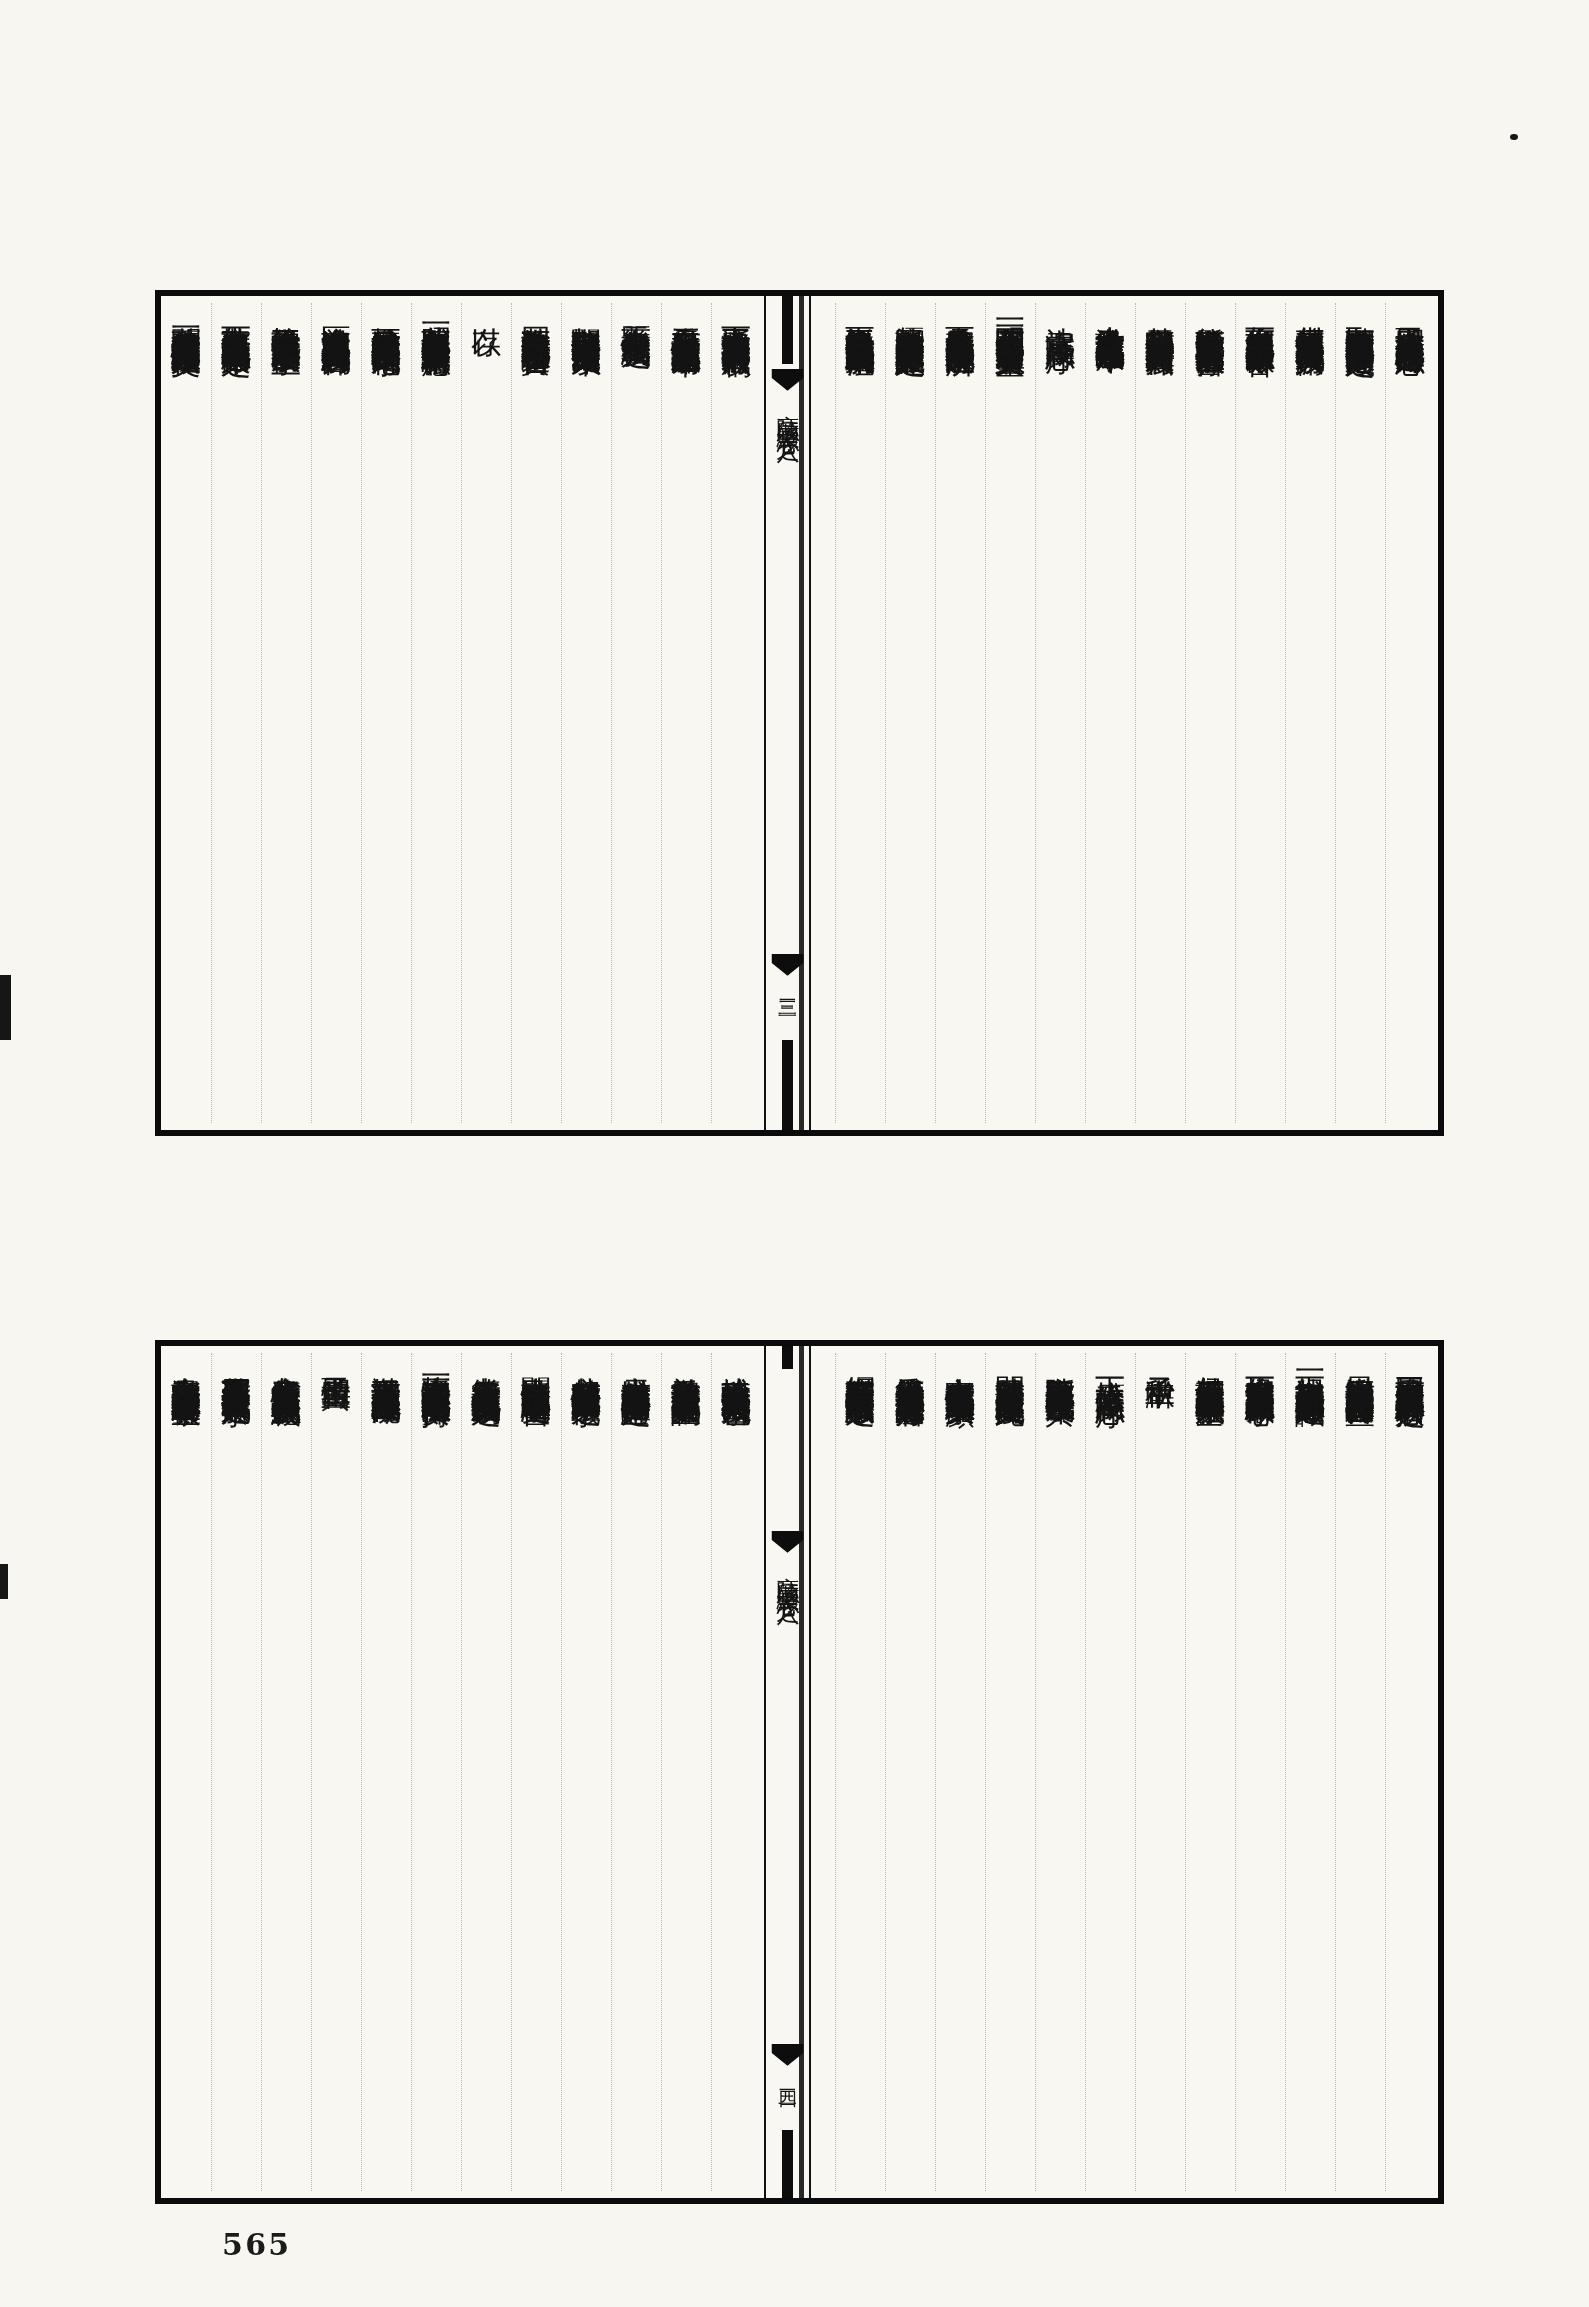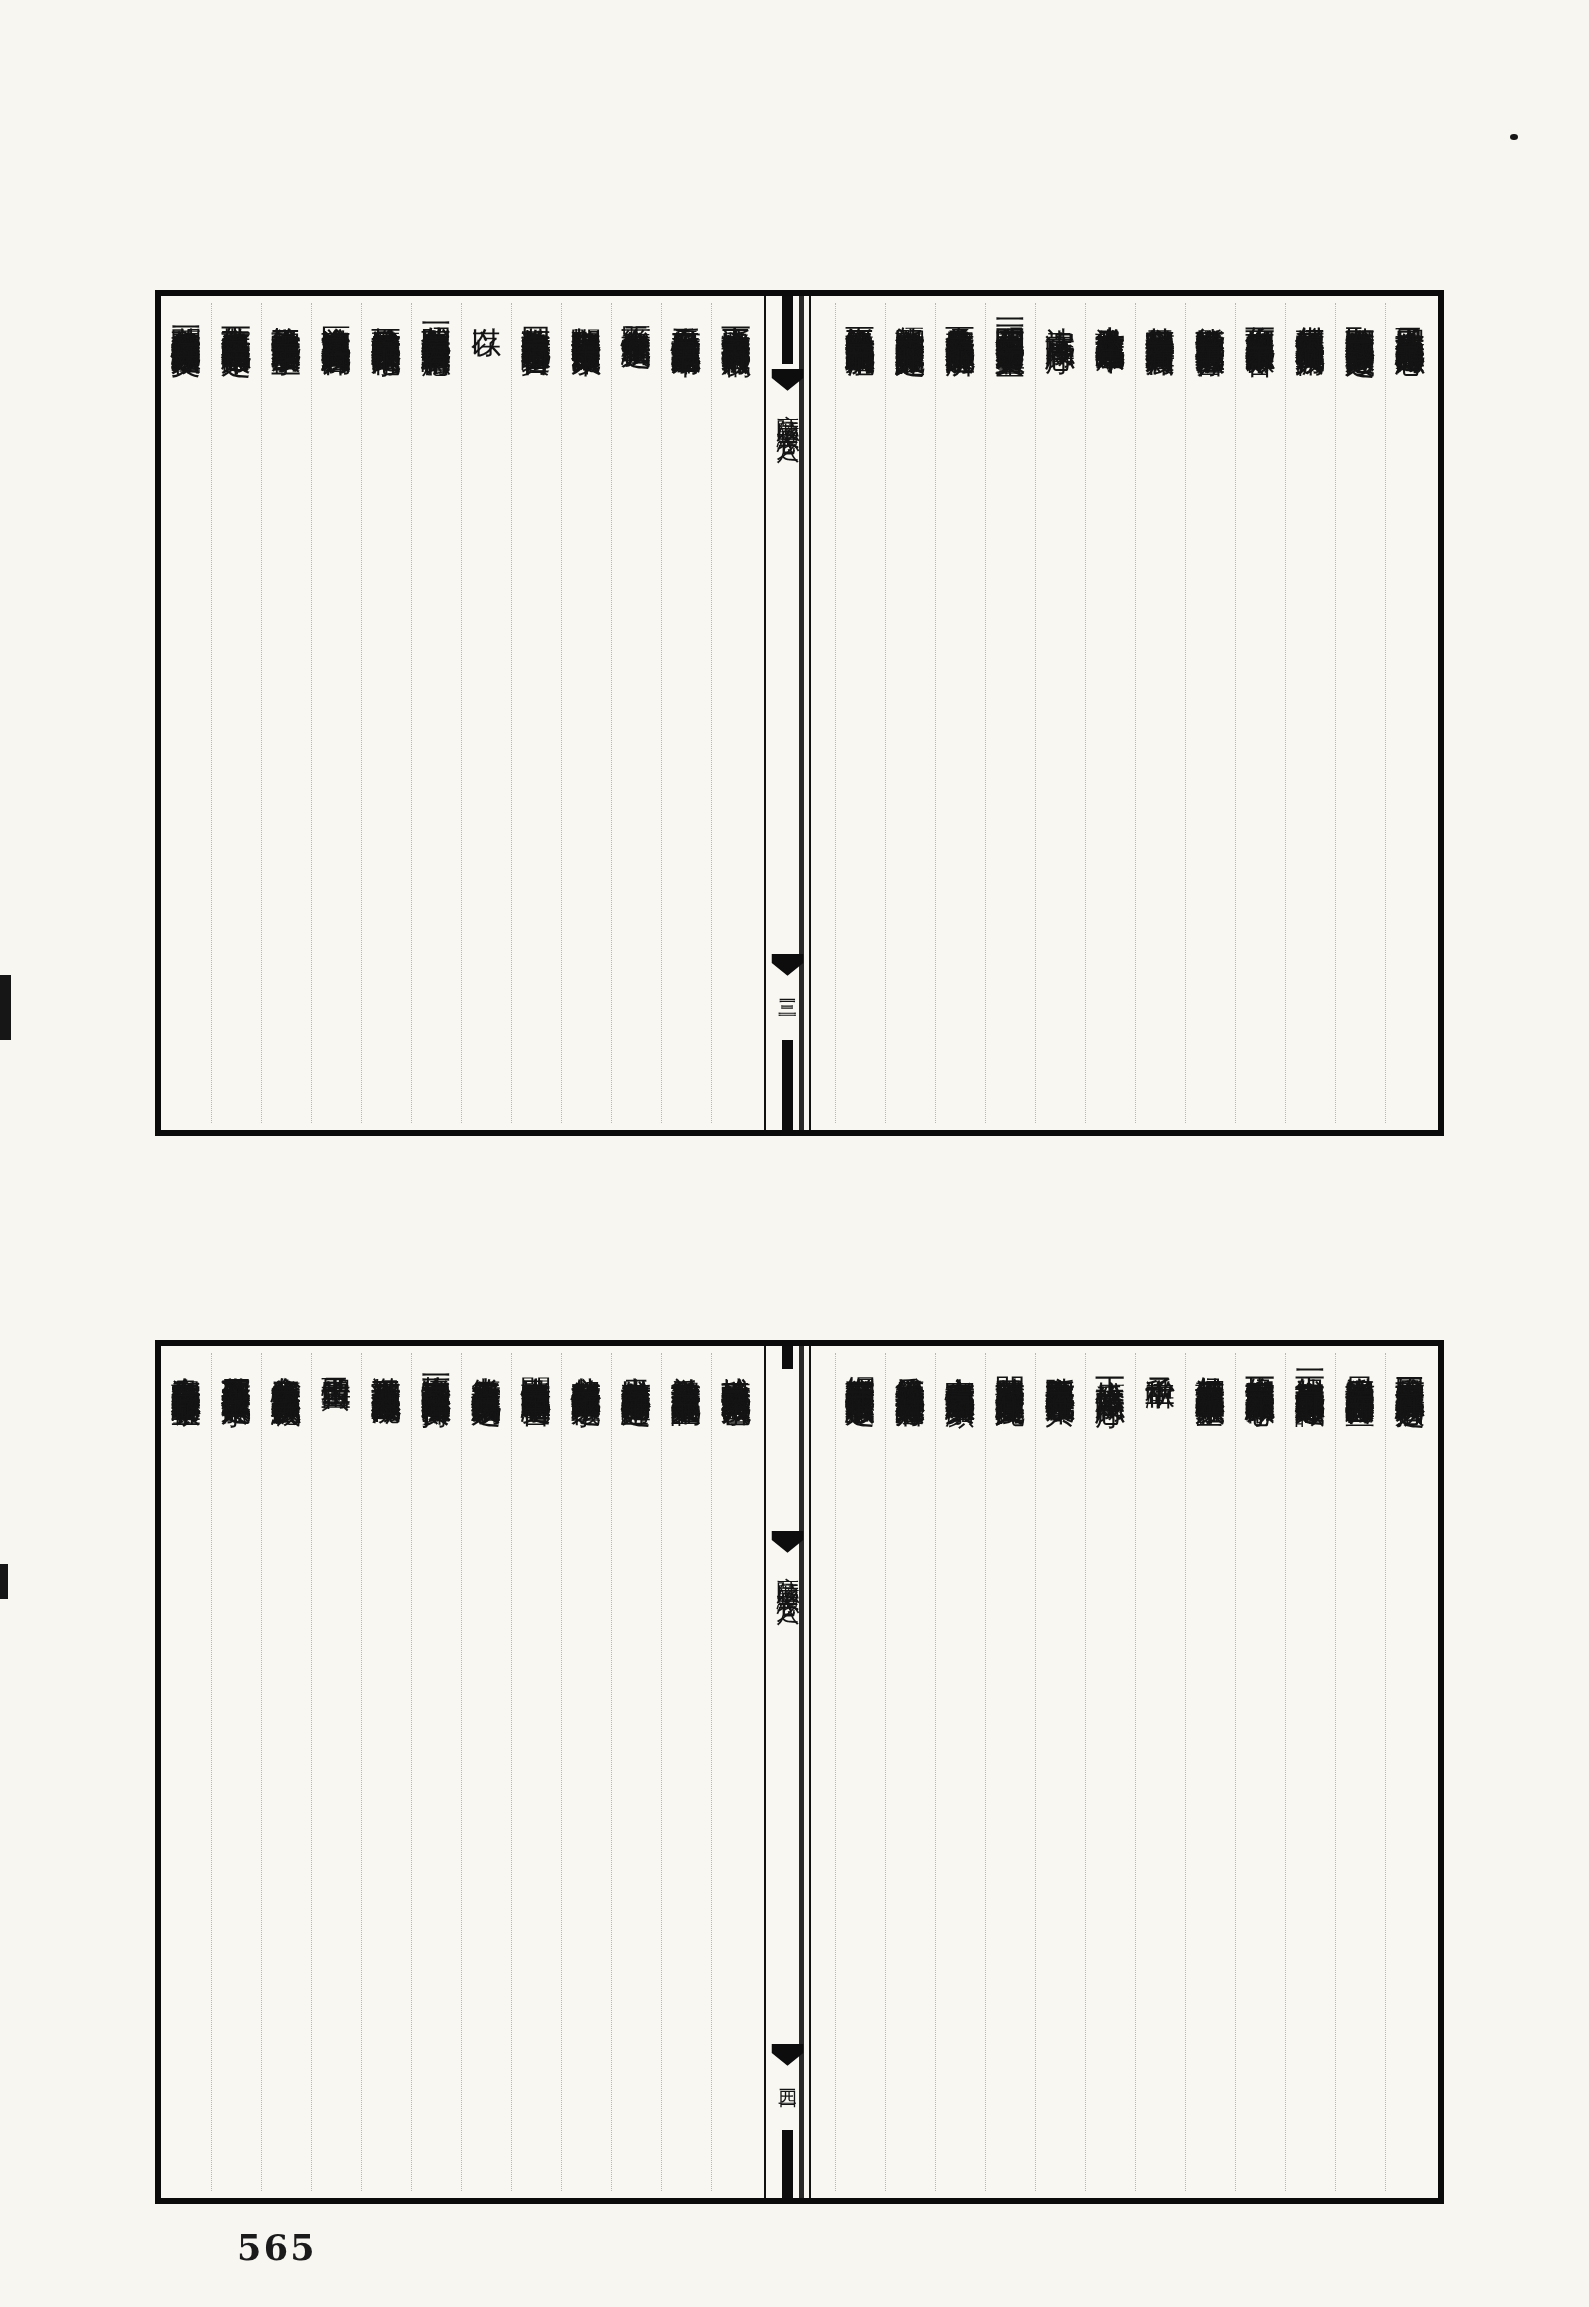--- a/index.html
+++ b/index.html
@@ -58,23 +58,22 @@
     writing-mode:vertical-rl;font-size:23px;letter-spacing:3.8px;
     line-height:36px;z-index:1;white-space:nowrap;
   }
   .folio{
     writing-mode:vertical-rl;font-size:19px;line-height:36px;
     letter-spacing:1.5px;z-index:1;margin-top:3px;
   }
 
   .pageno{
     position:absolute;left:222px;top:2227px;
-    font-size:35px;font-weight:bold;letter-spacing:2.3px;color:#1b1b1b;
+    font-size:30px;font-weight:bold;letter-spacing:2.3px;color:#1b1b1b;
     font-family:"DejaVu Serif","Liberation Serif",serif;
-    margin-left:15px;
   }
   .artifact{position:absolute;background:#161616;}
   #artifact-1{left:0;top:975px;width:10.5px;height:65px;}
   #artifact-2{left:0;top:1564px;width:7.5px;height:35px;}
   #artifact-3{left:1510px;top:134px;width:7.5px;height:6px;border-radius:50%;}
 </style>
 </head>
 <body>
 
 <div class="block" id="block-top">

